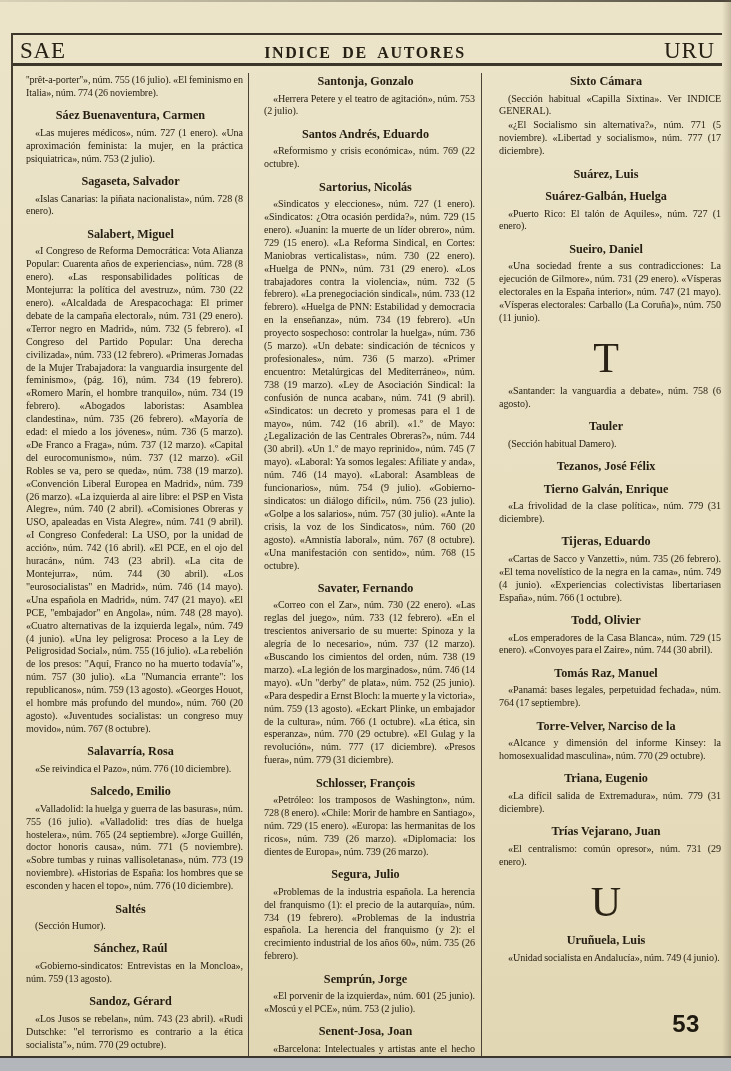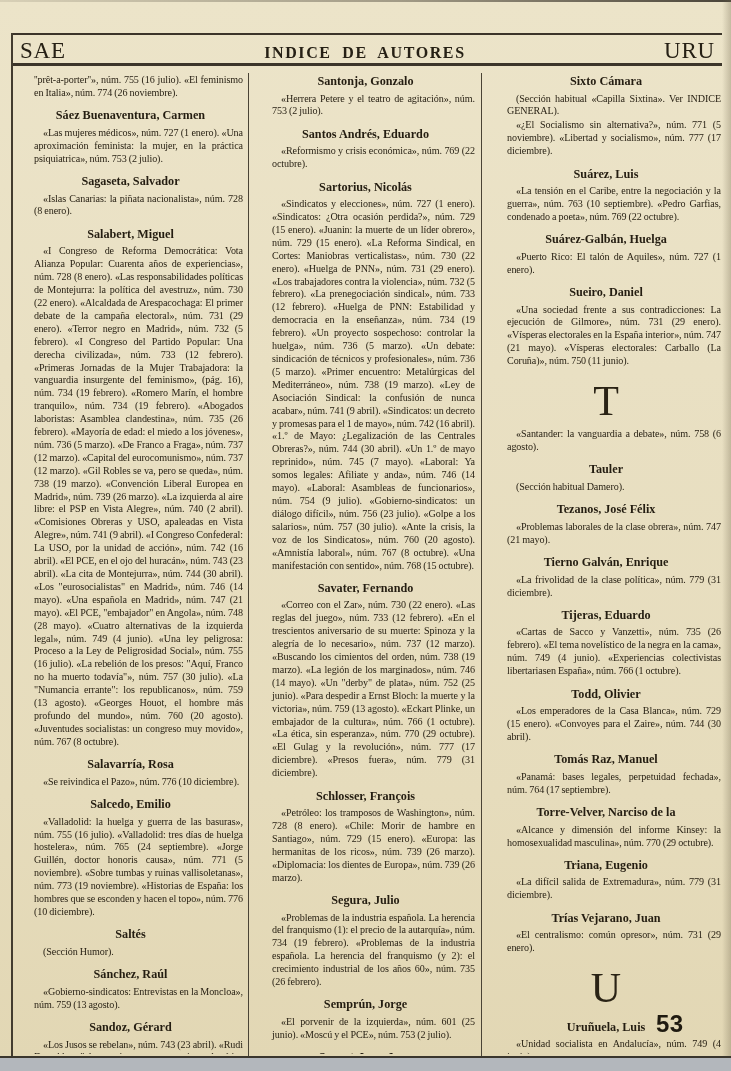--- a/index.html
+++ b/index.html
@@ -33,33 +33,33 @@
   .header-title{font-size:16px;font-weight:bold;letter-spacing:1.6px;word-spacing:5px;}
 
   .columns{position:absolute;left:18px;top:74px;right:10px;height:980px;display:flex;}
   .col{
     color:#292215;text-align:justify;overflow:hidden;
     font-size:10.1px;line-height:12.9px;letter-spacing:-0.08px;word-spacing:-0.4px;
   }
   .col-1{width:225px;margin-right:13px;}
   .col-2{width:219px;margin-right:16px;}
   .col-3{flex:1;}
-  .entry-text{margin:0 0 1px 16px;text-indent:9px;}
+  .entry-text{margin:0 0 1px 8px;text-indent:9px;}
   .entry-text.no-indent{text-indent:0;}
   .author{
     font-size:12.2px;line-height:14px;font-weight:bold;margin:8.5px 0 4.5px 0;
     text-align:center;letter-spacing:0;word-spacing:0;color:#241d11;
   }
   .col > :first-child{margin-top:0;}
   .section-letter{
     font-size:42px;line-height:46px;text-align:center;margin:10px 0 4px 0;
     font-weight:normal;color:#2a2315;
   }
   .page-number{
-    position:absolute;right:15px;top:1010px;width:60px;text-align:left;
+    position:absolute;right:15px;top:1010px;width:60px;text-align:center;
     font-family:"Liberation Sans","DejaVu Sans",sans-serif;
     font-weight:bold;font-size:24px;color:#1f1a10;letter-spacing:.5px;
   }
 </style>
 </head>
 <body>
 
 <div class="paper"></div>
 <div class="paper-top-edge"></div>
 <div class="paper-right-shade"></div>
@@ -113,31 +113,29 @@
       <p class="entry-text">«El porvenir de la izquierda», núm. 601 (25 junio). «Moscú y el PCE», núm. 753 (2 julio).</p>
       <h3 class="author">Senent-Josa, Joan</h3>
       <p class="entry-text">«Barcelona: Intelectuales y artistas ante el hecho nacional», núm. 731 (29 enero).</p>
       <h3 class="author">Sequeira, Adolfo</h3>
     </div>
   <div class="col col-3">
       <h3 class="author">Sixto Cámara</h3>
       <p class="entry-text">(Sección habitual «Capilla Sixtina». Ver INDICE GENERAL).</p>
       <p class="entry-text">«¿El Socialismo sin alternativa?», núm. 771 (5 noviembre). «Libertad y socialismo», núm. 777 (17 diciembre).</p>
       <h3 class="author">Suárez, Luis</h3>
-      <p class="entry-text">«La tensión en el Caribe, entre la negociación y la guerra», núm. 763 (10 septiembre). «Pedro Garfias, condenado a poeta», núm. 769 (22 octubre).</p>
       <h3 class="author">Suárez-Galbán, Huelga</h3>
       <p class="entry-text">«Puerto Rico: El talón de Aquiles», núm. 727 (1 enero).</p>
       <h3 class="author">Sueiro, Daniel</h3>
       <p class="entry-text">«Una sociedad frente a sus contradicciones: La ejecución de Gilmore», núm. 731 (29 enero). «Vísperas electorales en la España interior», núm. 747 (21 mayo). «Vísperas electorales: Carballo (La Coruña)», núm. 750 (11 junio).</p>
       <div class="section-letter">T</div>
       <p class="entry-text">«Santander: la vanguardia a debate», núm. 758 (6 agosto).</p>
       <h3 class="author">Tauler</h3>
       <p class="entry-text">(Sección habitual Damero).</p>
       <h3 class="author">Tezanos, José Félix</h3>
-      <p class="entry-text">«Problemas laborales de la clase obrera», núm. 747 (21 mayo).</p>
       <h3 class="author">Tierno Galván, Enrique</h3>
       <p class="entry-text">«La frivolidad de la clase política», núm. 779 (31 diciembre).</p>
       <h3 class="author">Tijeras, Eduardo</h3>
       <p class="entry-text">«Cartas de Sacco y Vanzetti», núm. 735 (26 febrero). «El tema novelístico de la negra en la cama», núm. 749 (4 junio). «Experiencias colectivistas libertariasen España», núm. 766 (1 octubre).</p>
       <h3 class="author">Todd, Olivier</h3>
       <p class="entry-text">«Los emperadores de la Casa Blanca», núm. 729 (15 enero). «Convoyes para el Zaire», núm. 744 (30 abril).</p>
       <h3 class="author">Tomás Raz, Manuel</h3>
       <p class="entry-text">«Panamá: bases legales, perpetuidad fechada», núm. 764 (17 septiembre).</p>
       <h3 class="author">Torre-Velver, Narciso de la</h3>
       <p class="entry-text">«Alcance y dimensión del informe Kinsey: la homosexualidad masculina», núm. 770 (29 octubre).</p>

